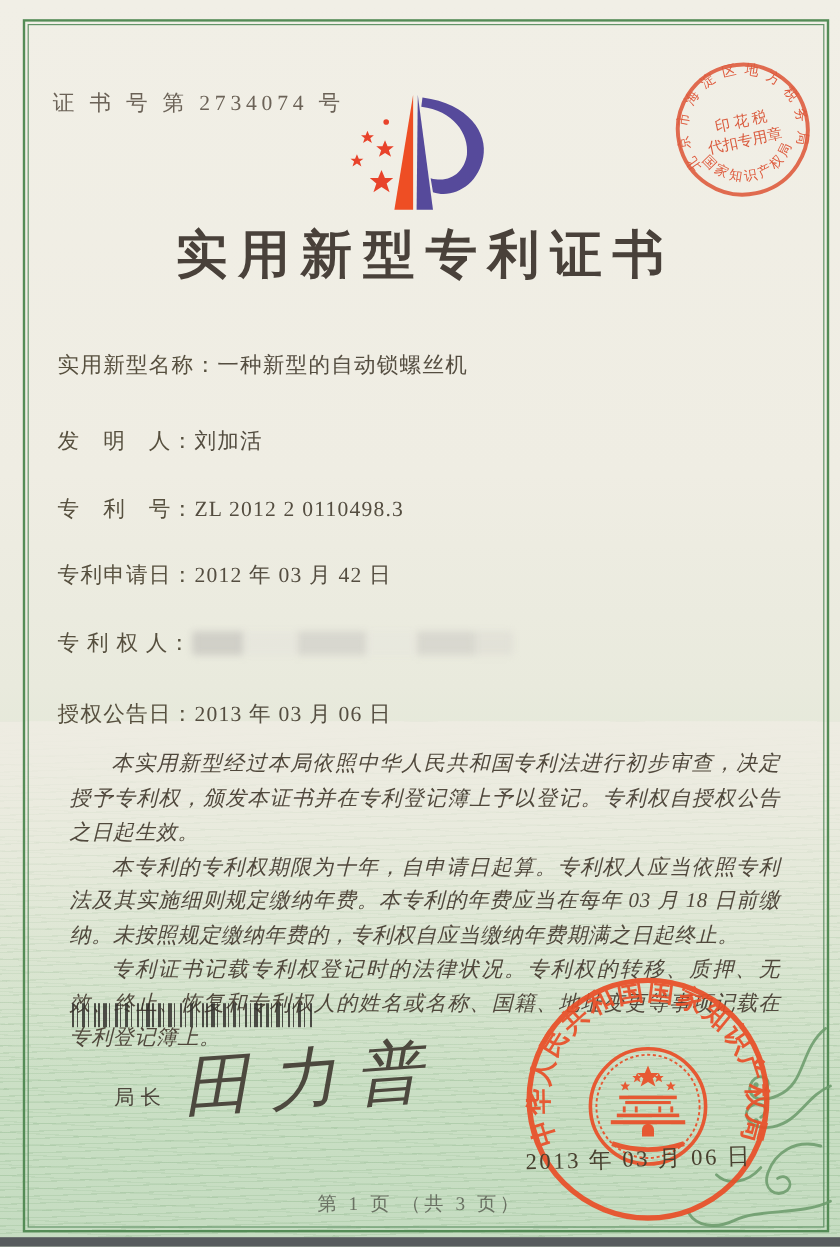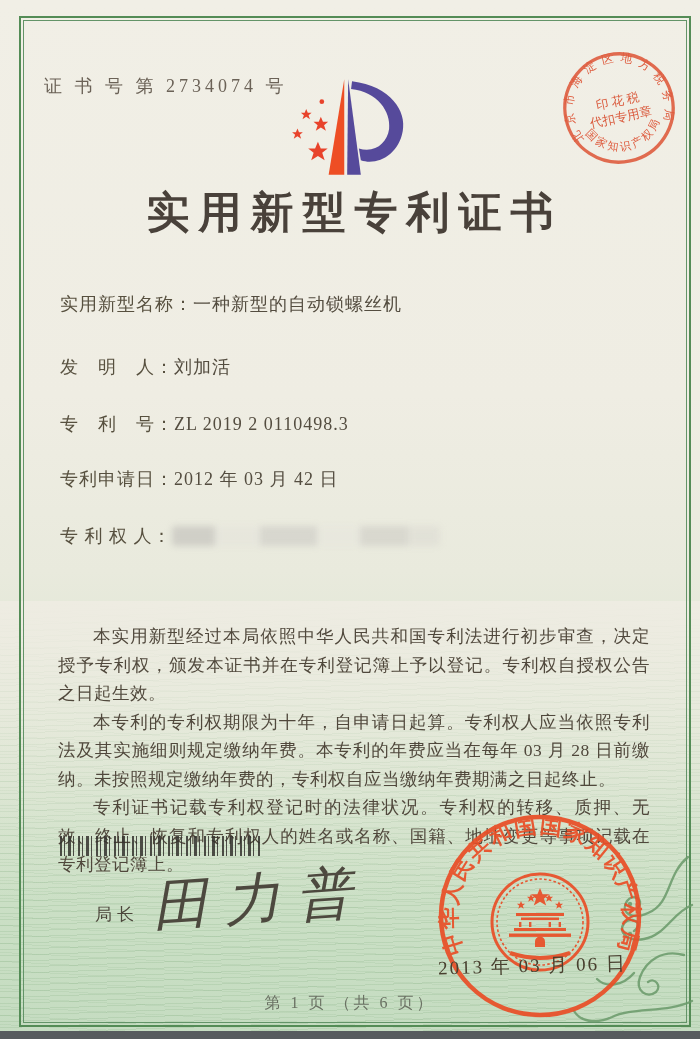--- a/index.html
+++ b/index.html
@@ -30,30 +30,30 @@
 
   .tax-stamp{position:absolute;left:561px;top:50px;width:116px;height:116px;transform:rotate(-12deg);opacity:.92;}
   .logo{position:absolute;left:276px;top:74px;width:156px;height:108px;}
 
   .title{
     position:absolute;left:0;top:184px;width:100%;margin:0;text-align:center;
     font-size:43px;font-weight:700;letter-spacing:9px;padding-left:9px;box-sizing:border-box;
     color:#49413a;
   }
 
-  .field{position:absolute;left:60px;font-size:18px;color:#57503f;letter-spacing:1px;white-space:nowrap;}
+  .field{position:absolute;left:48px;font-size:18px;color:#57503f;letter-spacing:1px;white-space:nowrap;}
   .field .fvalue{color:#544d40;}
   .redact{
     display:inline-block;width:268px;height:20px;vertical-align:-4px;border-radius:3px;
     background:linear-gradient(90deg,rgba(187,185,181,.55) 0 16%,rgba(226,224,219,.35) 16% 33%,rgba(197,195,191,.5) 33% 54%,rgba(229,227,222,.3) 54% 70%,rgba(199,197,192,.5) 70% 88%,rgba(214,212,206,.4) 88% 100%);
     filter:blur(3px);
   }
 
   .body-text{position:absolute;left:58px;right:50px;top:622px;font-size:17.5px;line-height:28.5px;color:#50483c;text-align:justify;}
-  .body-text p{margin:0;text-indent:2em;letter-spacing:.5px;}
+  .body-text p{margin:0;text-indent:2em;letter-spacing:.5px;font-style:italic;}
 
   .barcode{
     position:absolute;left:60px;top:836px;width:200px;height:20px;
     background:repeating-linear-gradient(90deg,#33312d 0 2px,transparent 2px 4px,#33312d 4px 5px,transparent 5px 8px,#33312d 8px 11px,transparent 11px 13px,#33312d 13px 14px,transparent 14px 18px);
     opacity:.85;
   }
 
   .sig-title{position:absolute;left:95px;top:903px;font-size:17px;letter-spacing:5px;color:#4c463b;}
   .sig-name{
     position:absolute;left:152px;top:862px;font-size:56px;font-style:italic;letter-spacing:16px;
@@ -127,32 +127,35 @@
 
   <h1 class="title">实用新型专利证书</h1>
 
   <div class="field" style="top:292px">
     <span class="flabel">实用新型名称：</span><span class="fvalue">一种新型的自动锁螺丝机</span>
   </div>
   <div class="field" style="top:355px">
     <span class="flabel">发　明　人：</span><span class="fvalue">刘加活</span>
   </div>
   <div class="field" style="top:412px">
-    <span class="flabel">专　利　号：</span><span class="fvalue">ZL 2019 2 0110498.3</span>
+    <span class="flabel">专　利　号：</span><span class="fvalue">ZL 2012 2 0110498.3</span>
   </div>
   <div class="field" style="top:467px">
     <span class="flabel">专利申请日：</span><span class="fvalue">2012 年 03 月 42 日</span>
   </div>
   <div class="field" style="top:524px">
     <span class="flabel">专 利 权 人：</span><span class="redact"></span>
   </div>
+  <div class="field" style="top:583px">
+    <span class="flabel">授权公告日：</span><span class="fvalue">2013 年 03 月 06 日</span>
+  </div>
 
   <div class="body-text">
     <p>本实用新型经过本局依照中华人民共和国专利法进行初步审查，决定授予专利权，颁发本证书并在专利登记簿上予以登记。专利权自授权公告之日起生效。</p>
-    <p>本专利的专利权期限为十年，自申请日起算。专利权人应当依照专利法及其实施细则规定缴纳年费。本专利的年费应当在每年 03 月 28 日前缴纳。未按照规定缴纳年费的，专利权自应当缴纳年费期满之日起终止。</p>
+    <p>本专利的专利权期限为十年，自申请日起算。专利权人应当依照专利法及其实施细则规定缴纳年费。本专利的年费应当在每年 03 月 18 日前缴纳。未按照规定缴纳年费的，专利权自应当缴纳年费期满之日起终止。</p>
     <p>专利证书记载专利权登记时的法律状况。专利权的转移、质押、无效、终止、恢复和专利权人的姓名或名称、国籍、地址变更等事项记载在专利登记簿上。</p>
   </div>
 
   <div class="barcode"></div>
 
   <div class="sig-title">局长</div>
   <div class="sig-name">田力普</div>
 
   <svg class="flourish" viewBox="0 0 126 180">
     <g fill="none" stroke="#6a9a6a" stroke-width="2.4" stroke-linecap="round" opacity=".85">
@@ -204,16 +207,16 @@
           <rect x="-31" y="11.5" width="62" height="3.4"></rect>
           <path d="M-5,25 v-5.5 a5,5 0 0 1 10,0 V25 Z"></path>
           <path d="M-30,31 Q0,41 30,31" fill="none" stroke="#e94f28" stroke-width="4"></path>
         </g>
       </g>
     </svg>
   </div>
 
   <div class="seal-date">2013 年 03 月 06 日</div>
 
-  <div class="footer">第 1 页 （共 6 页）</div>
+  <div class="footer">第 1 页 （共 3 页）</div>
 
   <div class="scan-edge-bottom"></div>
 </div>
 
 </body></html>

